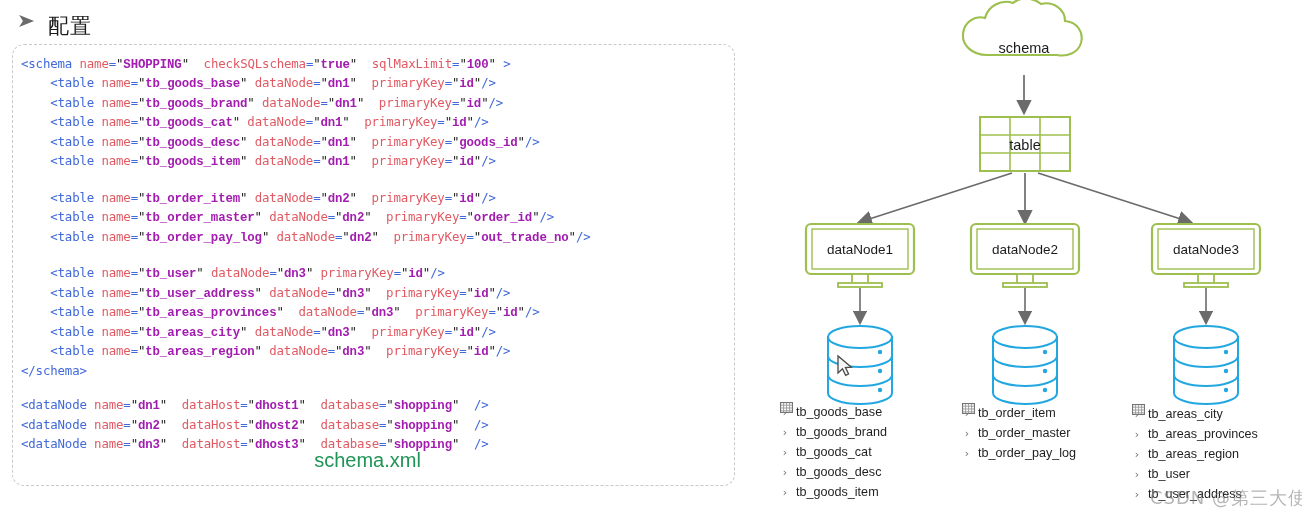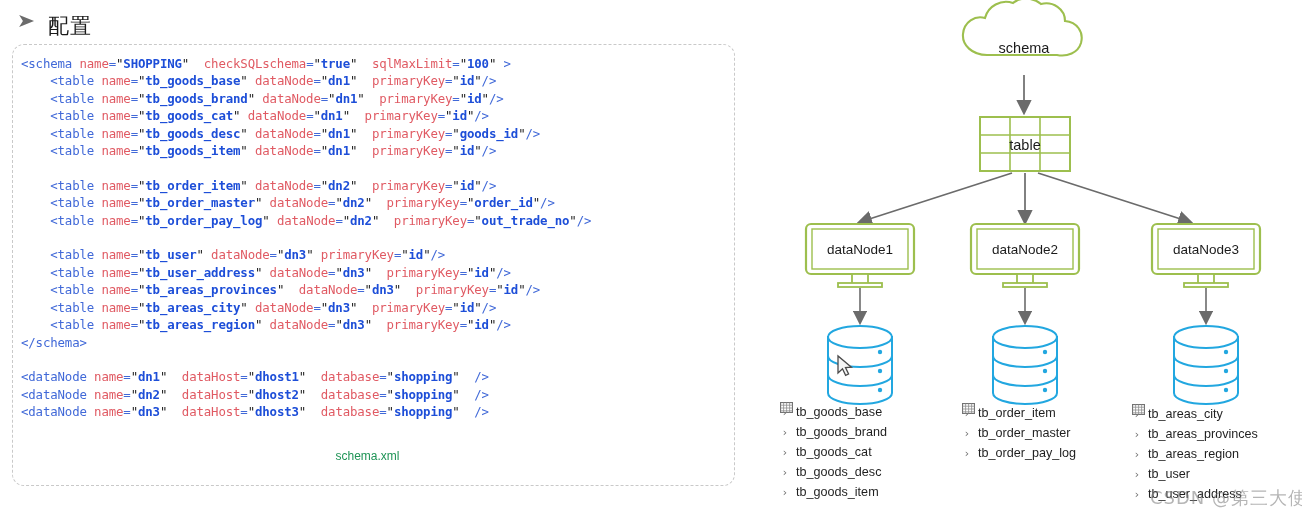--- a/index.html
+++ b/index.html
@@ -39,26 +39,26 @@
   #code-block{
     position:absolute; left:8px; top:10px;
     font-family:"DejaVu Sans Mono", monospace;
     font-size:12.4px;
     line-height:17.4px;
     white-space:pre;
     letter-spacing:-0.15px;
   }
   .tg{color:#4169d8;}               
   .at{color:#e05a63;text-align:center;}               
-  .vl{color:#1d4ed8;font-weight:bold;} 
+  .vl{color:#a21caf;font-weight:bold;font-family:Liberation Mono, monospace;} 
   .qt{color:#1b1b1b;}               
   #code-caption{
     position:absolute; left:0; right:12px; top:404px;
     text-align:center;
-    font-size:12px; color:#1f9456;
+    font-size:20px; color:#1f9456;
     font-family:"Liberation Sans", sans-serif;
   }
 
   
   #diagram{
     position:absolute; left:740px; top:0;
     width:562px; height:472px;
   }
   #diagram svg{position:absolute;left:0;top:0;}
 

